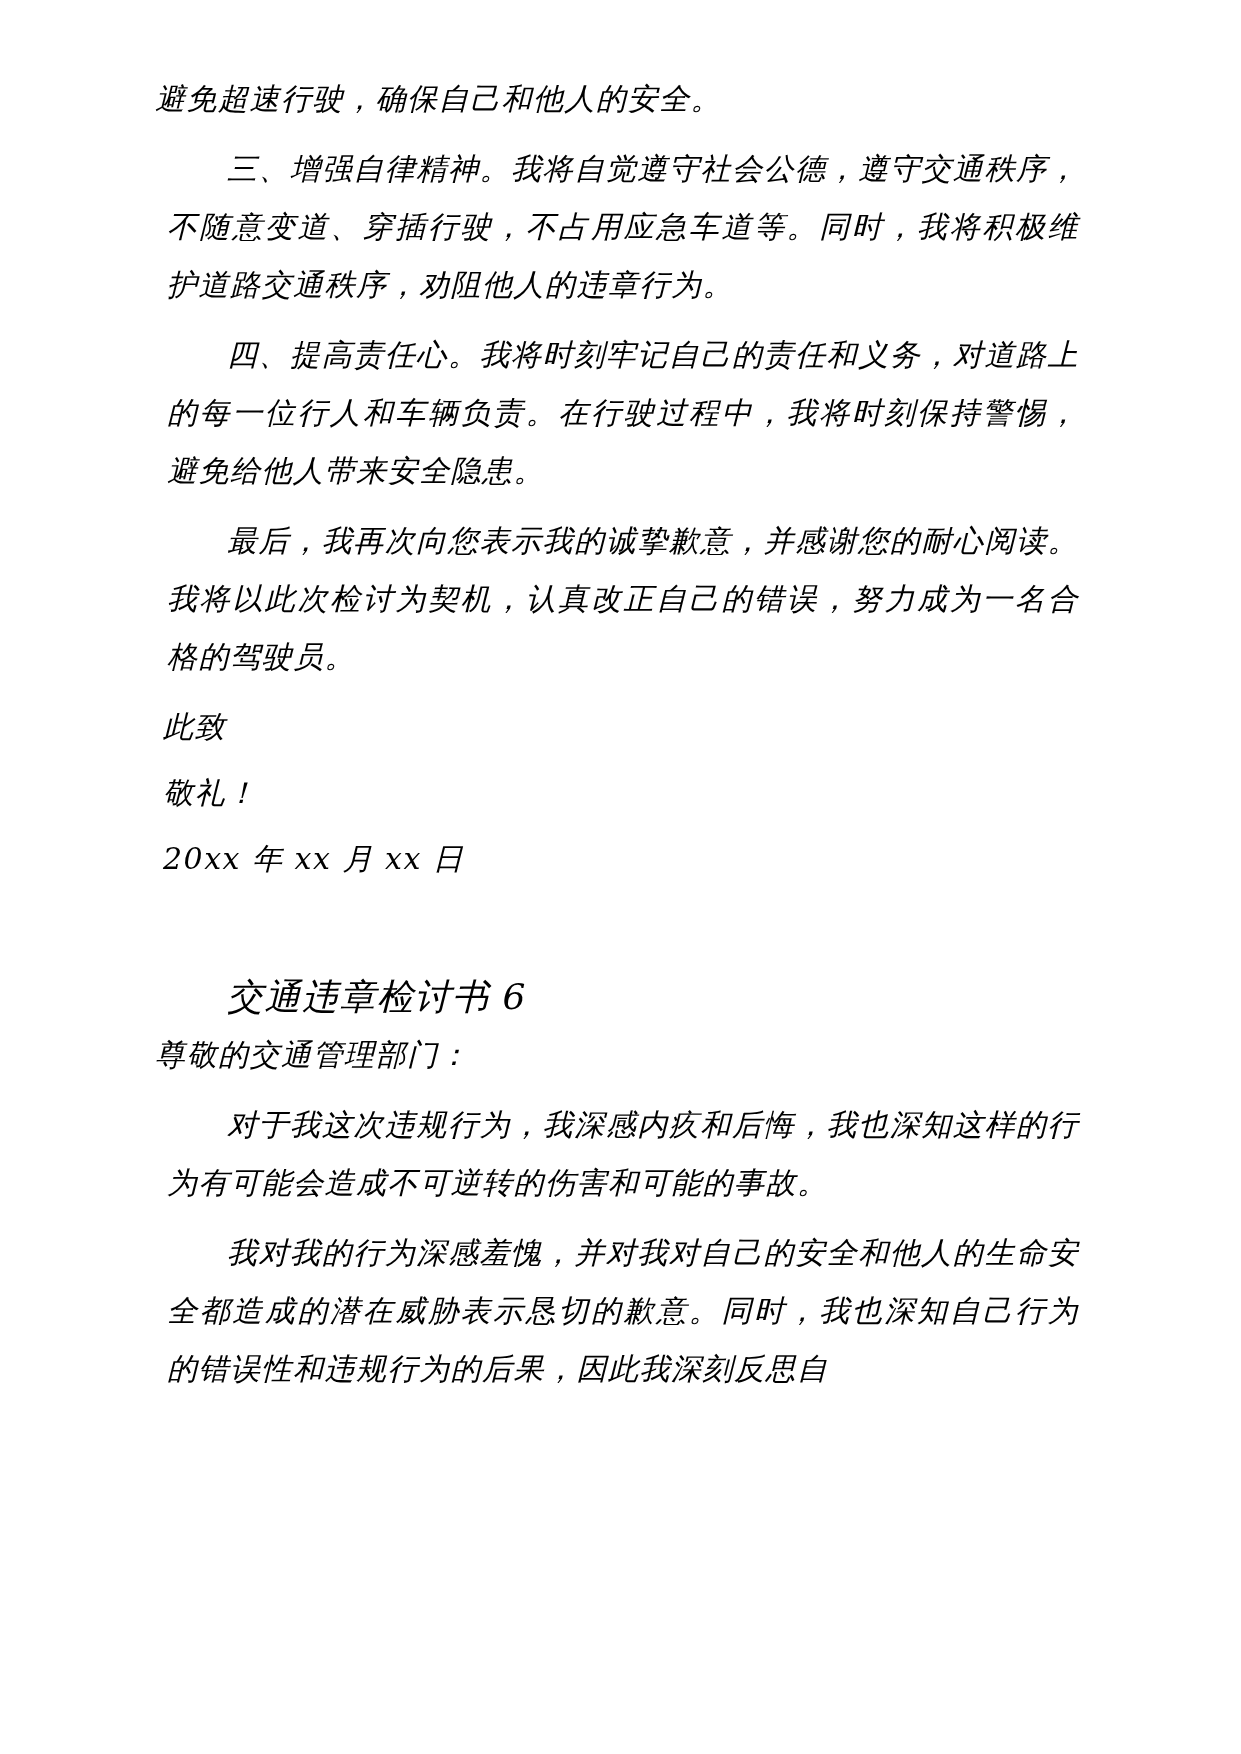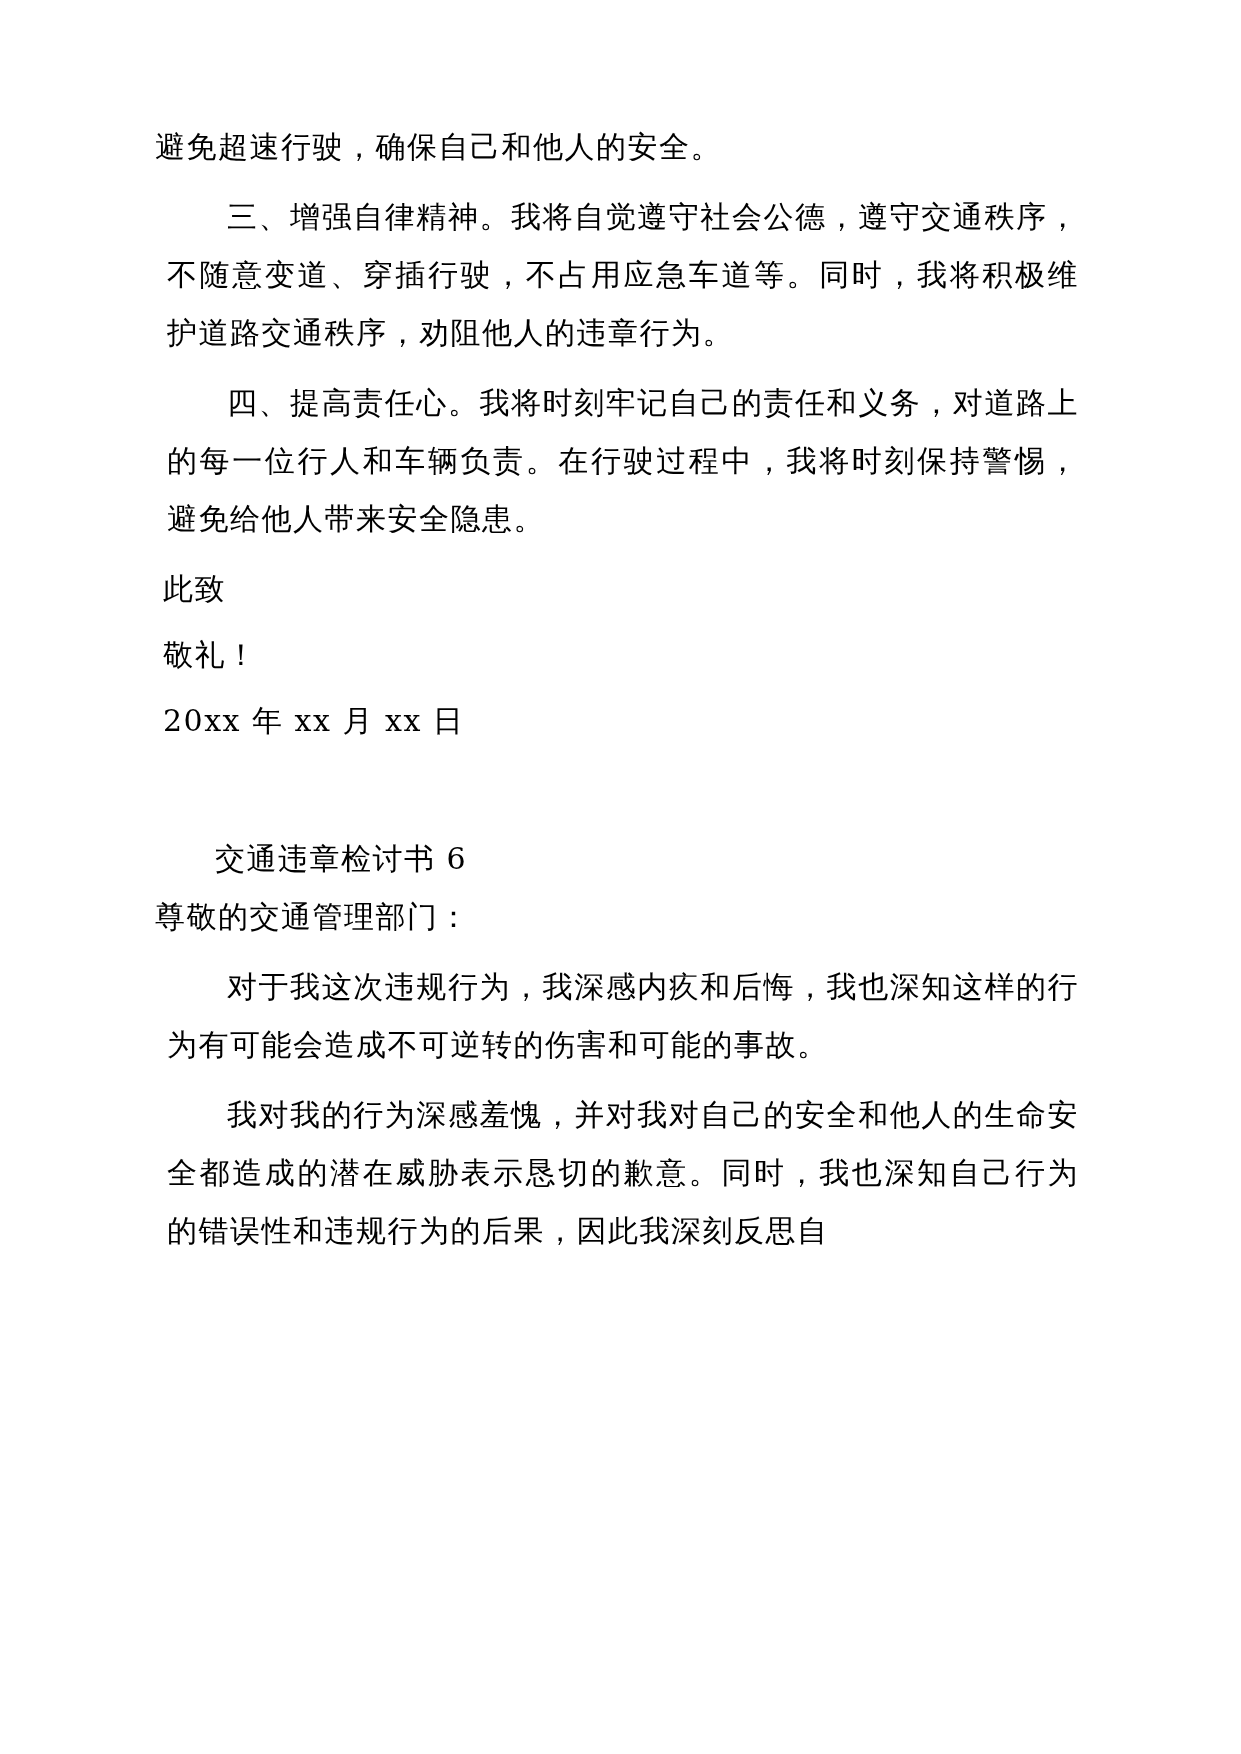--- a/index.html
+++ b/index.html
@@ -12,41 +12,42 @@
     height: 1754px;
     font-family: "DejaVu Serif", "Liberation Serif", serif;
     color: #000000;
     -webkit-font-smoothing: antialiased;
   }
   .page {
     position: relative;
     width: 1241px;
     height: 1754px;
     box-sizing: border-box;
-    padding: 118px 150px 40px 155px;
+    padding: 70px 150px 40px 155px;
+    font-style: italic;
   }
   .doc-body {
     font-size: 30px;
     line-height: 58px;
     letter-spacing: 1.5px;
     text-align: justify;
     text-justify: inter-ideograph;
   }
   p.para {
     margin: 12px;
     text-indent: 2em;
   }
   p.flush {
     margin: 0;
     text-indent: 0;
   }
   .spacer-lg { height: 72px; }
   .heading {
     margin: 0;
-    font-size: 30px;
+    font-size: 36px;
     font-weight: normal;
     text-indent: 2em;
     line-height: 58px;
     letter-spacing: 1.5px;
   }
   .signature-block p {
     margin: 8px;
     text-indent: 0;
     line-height: 58px;
   }
@@ -56,20 +57,21 @@
 
 <div class="page">
   <div class="doc-body">
 
     <p class="flush">避免超速行驶，确保自己和他人的安全。</p>
 
     <p class="para">三、增强自律精神。我将自觉遵守社会公德，遵守交通秩序，不随意变道、穿插行驶，不占用应急车道等。同时，我将积极维护道路交通秩序，劝阻他人的违章行为。</p>
 
     <p class="para">四、提高责任心。我将时刻牢记自己的责任和义务，对道路上的每一位行人和车辆负责。在行驶过程中，我将时刻保持警惕，避免给他人带来安全隐患。</p>
 
+    <p class="para">最后，我再次向您表示我的诚挚歉意，并感谢您的耐心阅读。我将以此次检讨为契机，认真改正自己的错误，努力成为一名合格的驾驶员。</p>
 
     <div class="signature-block">
       <p>此致</p>
       <p>敬礼！</p>
       <p>20xx 年 xx 月 xx 日</p>
     </div>
 
     <div class="spacer-lg"></div>
 
     <h2 class="heading">交通违章检讨书 6</h2>

